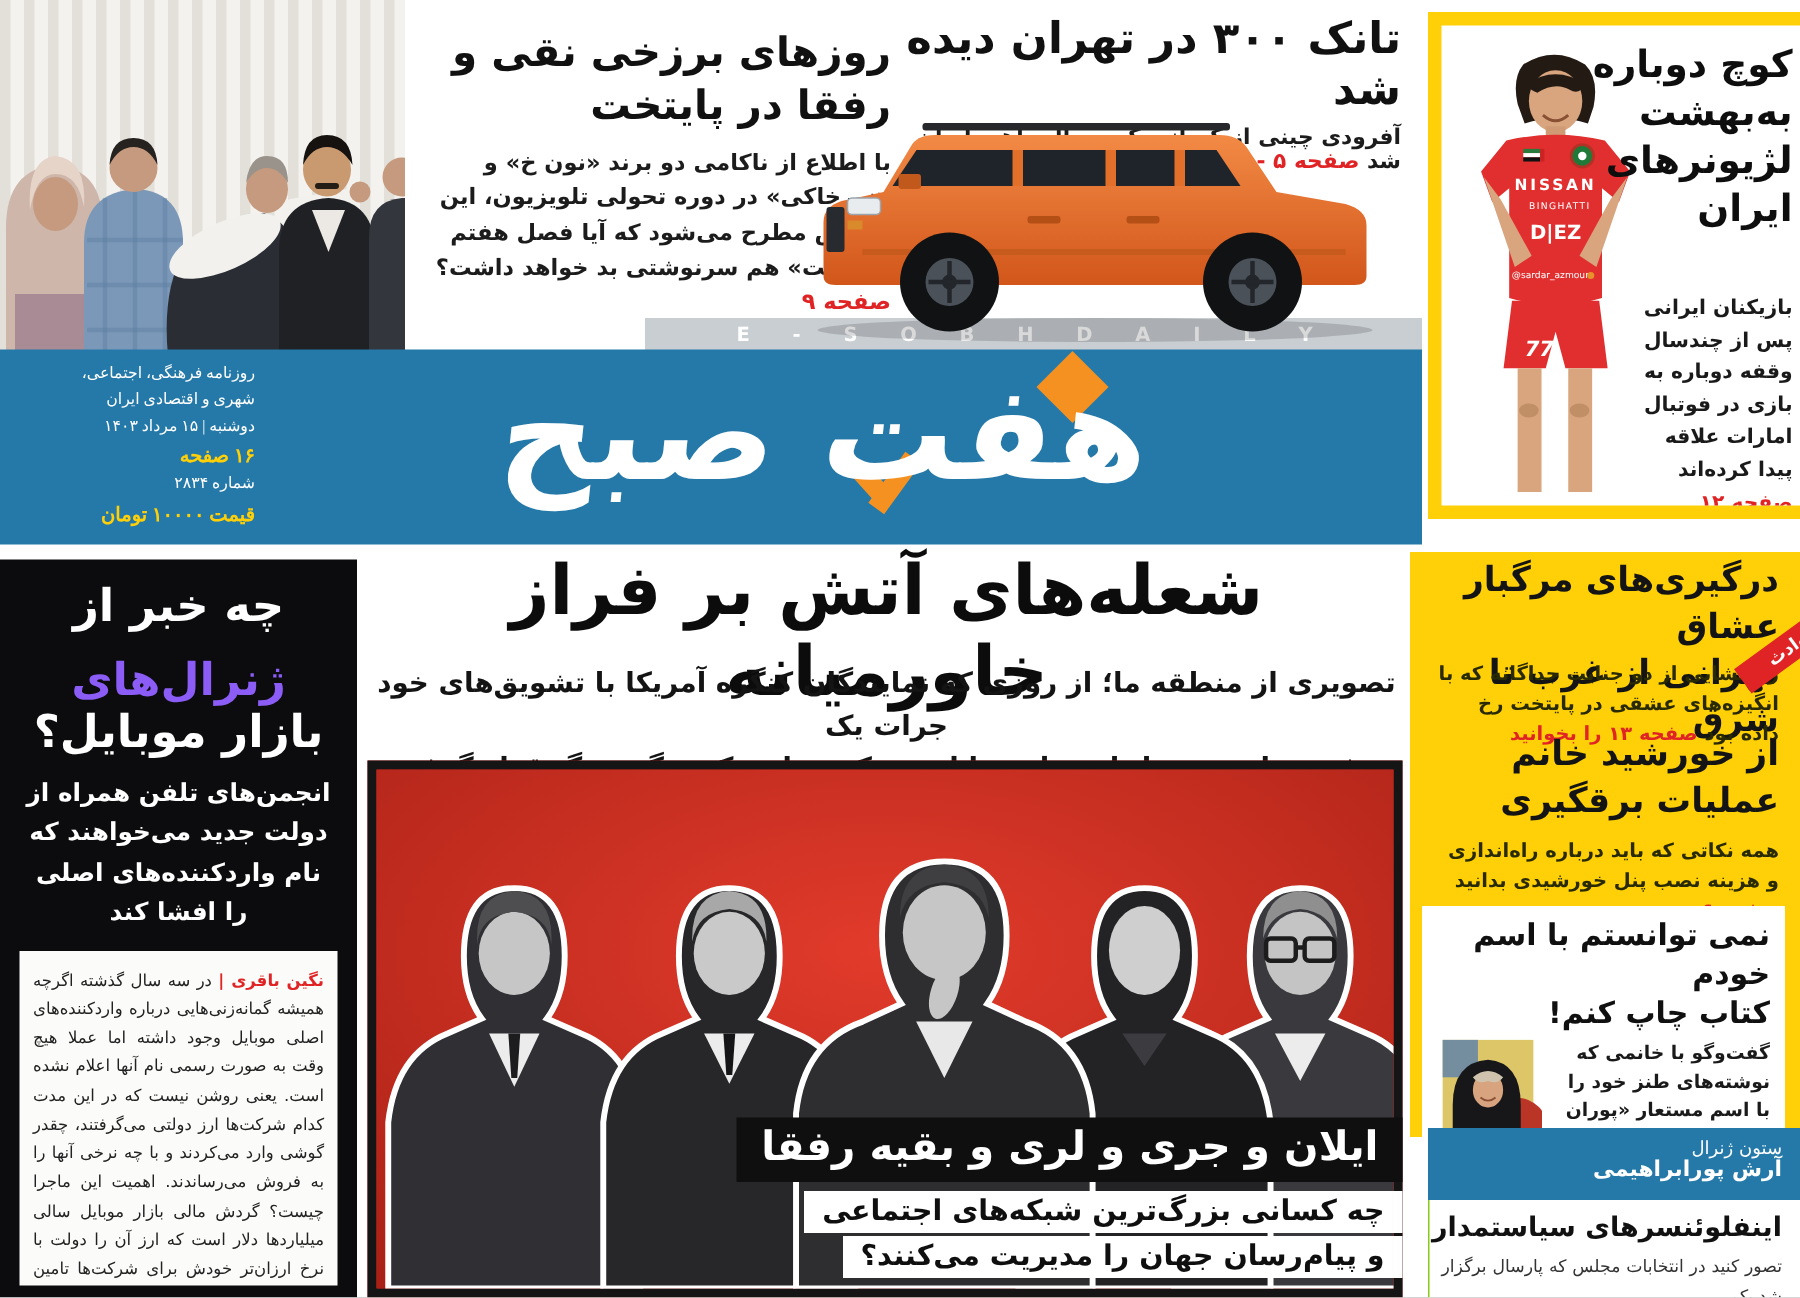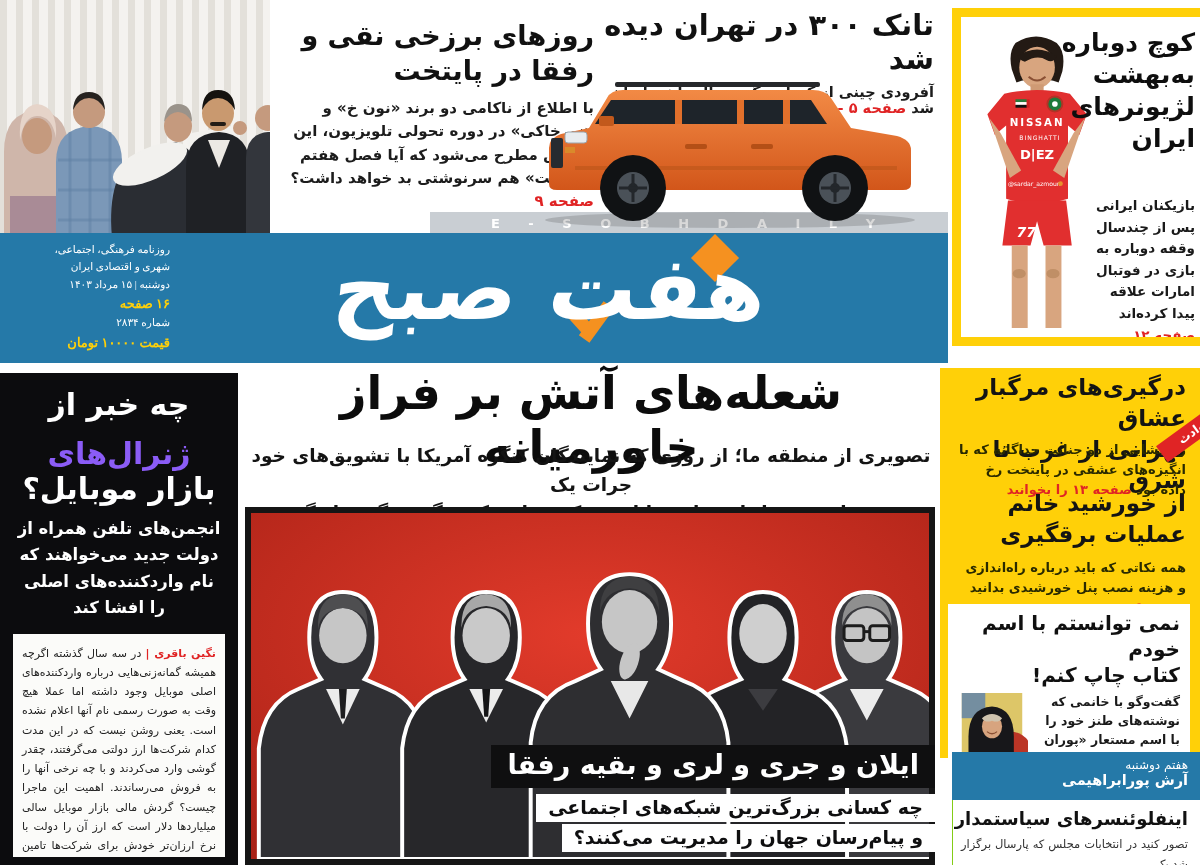--- a/index.html
+++ b/index.html
@@ -368,21 +368,21 @@
             <path d="M24,30 Q36,20 48,30 Q44,36 36,33 Q28,36 24,30 Z" fill="#cfc3ae"></path>
             <path d="M30,46 Q36,51 42,46" stroke="#8a5034" stroke-width="1.5" fill="none"></path>
           </svg>
         </div>
       </div>
     </div>
   </div>
   <div class="ribbon">حوادث</div>
 
   <div class="col-kicker">
-    <div class="ck-k">هفتم دوشنبه</div>
+    <div class="ck-k">ستون ژنرال</div>
     <div class="ck-a">آرش پورابراهیمی</div>
   </div>
   <div class="col-body">
     <div class="cb-t">اینفلوئنسرهای سیاستمدار</div>
     <div class="cb-b">تصور کنید در انتخابات مجلس که پارسال برگزار شد یک</div>
   </div>
 
 </div>
 
 </body></html>

